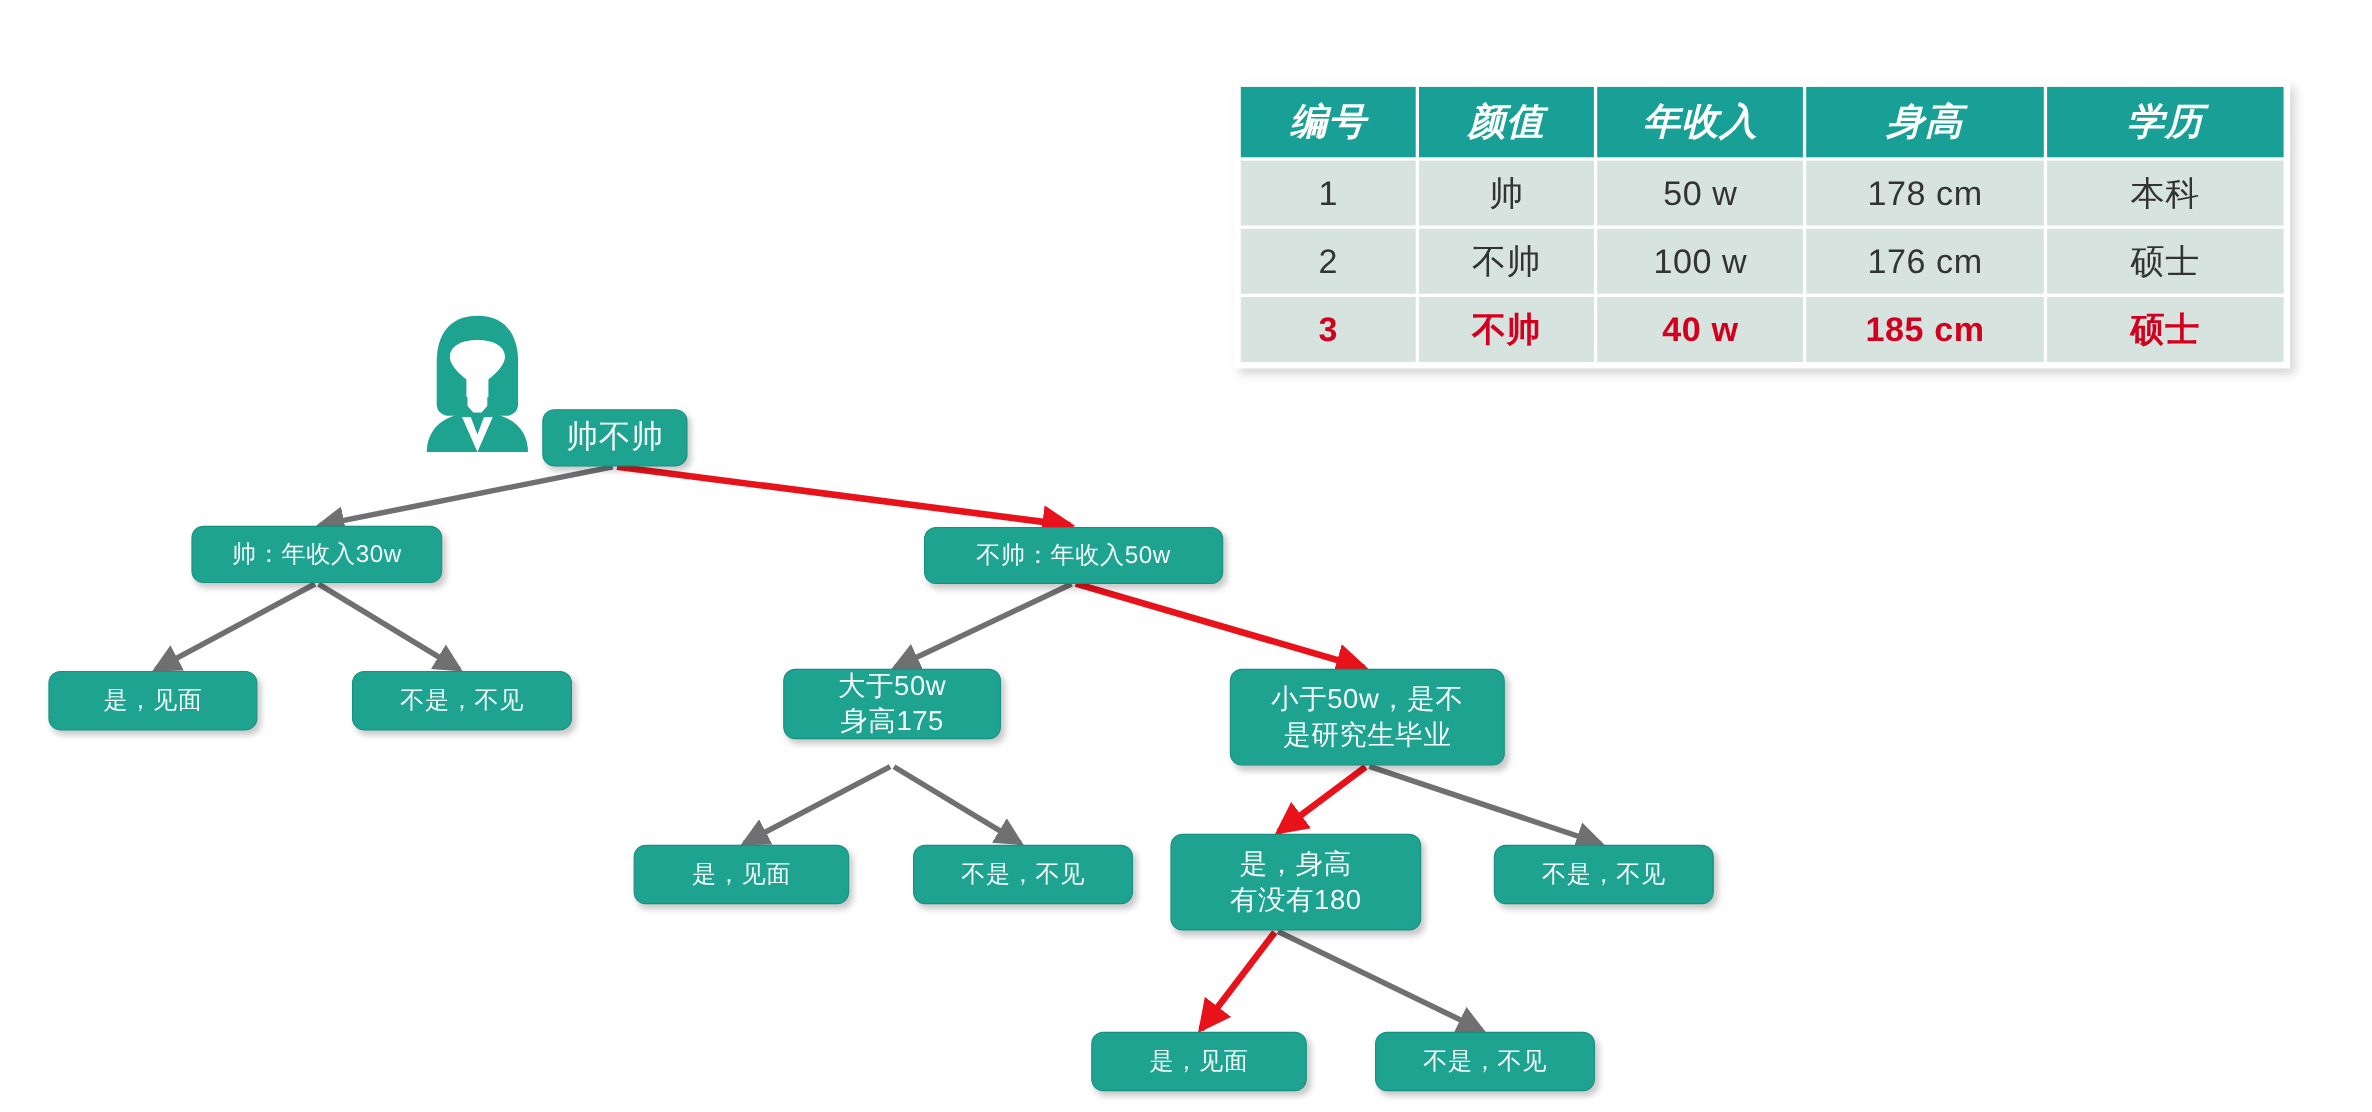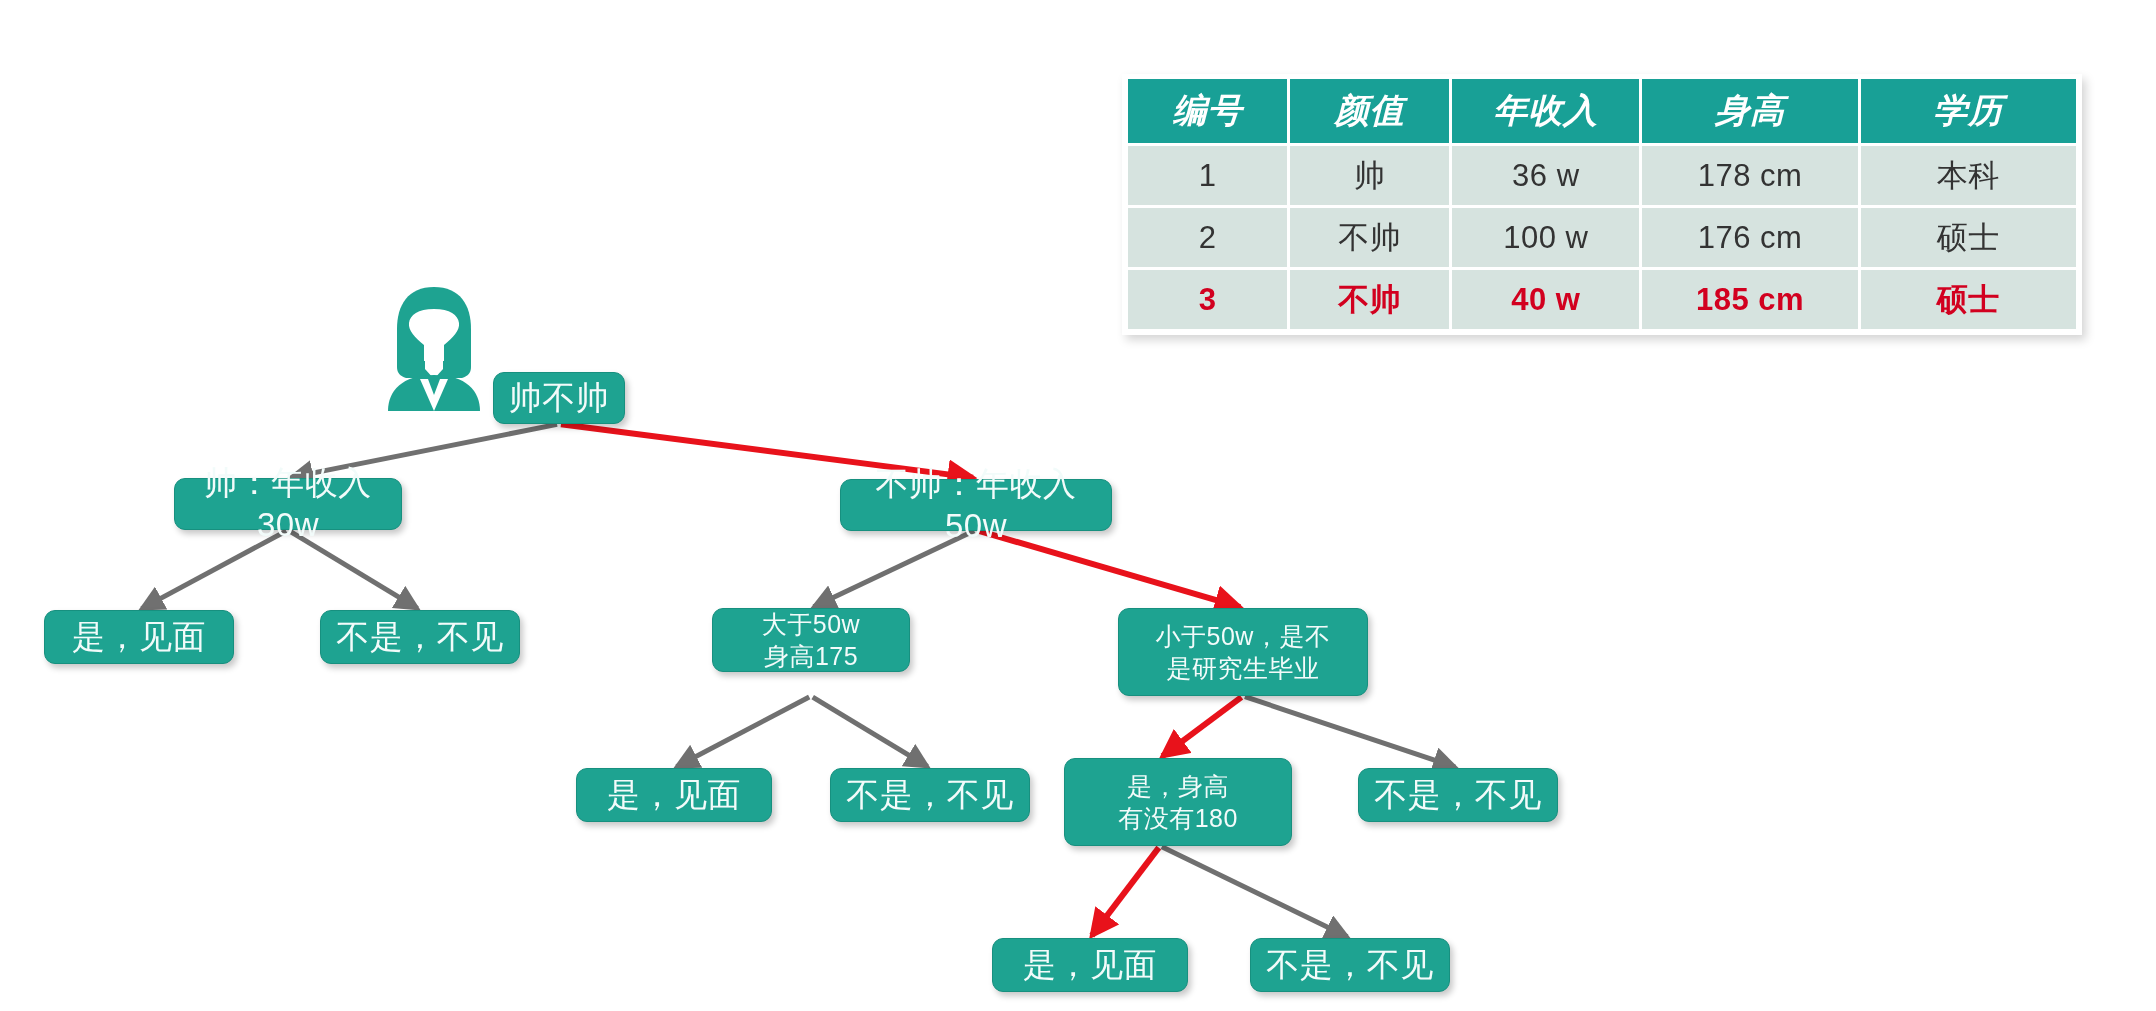--- a/index.html
+++ b/index.html
@@ -52,23 +52,23 @@
     display: flex;
     align-items: center;
     justify-content: center;
     text-align: center;
     line-height: 1.28;
     letter-spacing: 0.5px;
     box-shadow: 3px 4px 6px rgba(0,0,0,0.22);
     white-space: pre-line;
     padding: 0 6px;
   }
-  .tree-node.one-line { font-size: 33px; }
+  .tree-node.one-line { font-size: 22px; }
   .tree-node.two-line { font-size: 25px; }
-  .tree-node.root     { font-size: 33px; }
+  .tree-node.root     { font-size: 29px; }
 
   
   #data-table-wrap {
     position: absolute;
     left: 1122px;
     top: 74px;
     width: 960px;
     box-shadow: 4px 5px 9px rgba(0,0,0,0.17);
     background: #ffffff;
     padding: 2px 3px 3px 3px;
@@ -187,21 +187,21 @@
           <th>颜值</th>
           <th>年收入</th>
           <th>身高</th>
           <th>学历</th>
         </tr>
       </thead>
       <tbody id="table-body">
           <tr>
             <td>1</td>
             <td>帅</td>
-            <td>36 w</td>
+            <td>50 w</td>
             <td>178 cm</td>
             <td>本科</td>
           </tr>
           <tr>
             <td>2</td>
             <td>不帅</td>
             <td>100 w</td>
             <td>176 cm</td>
             <td>硕士</td>
           </tr>

